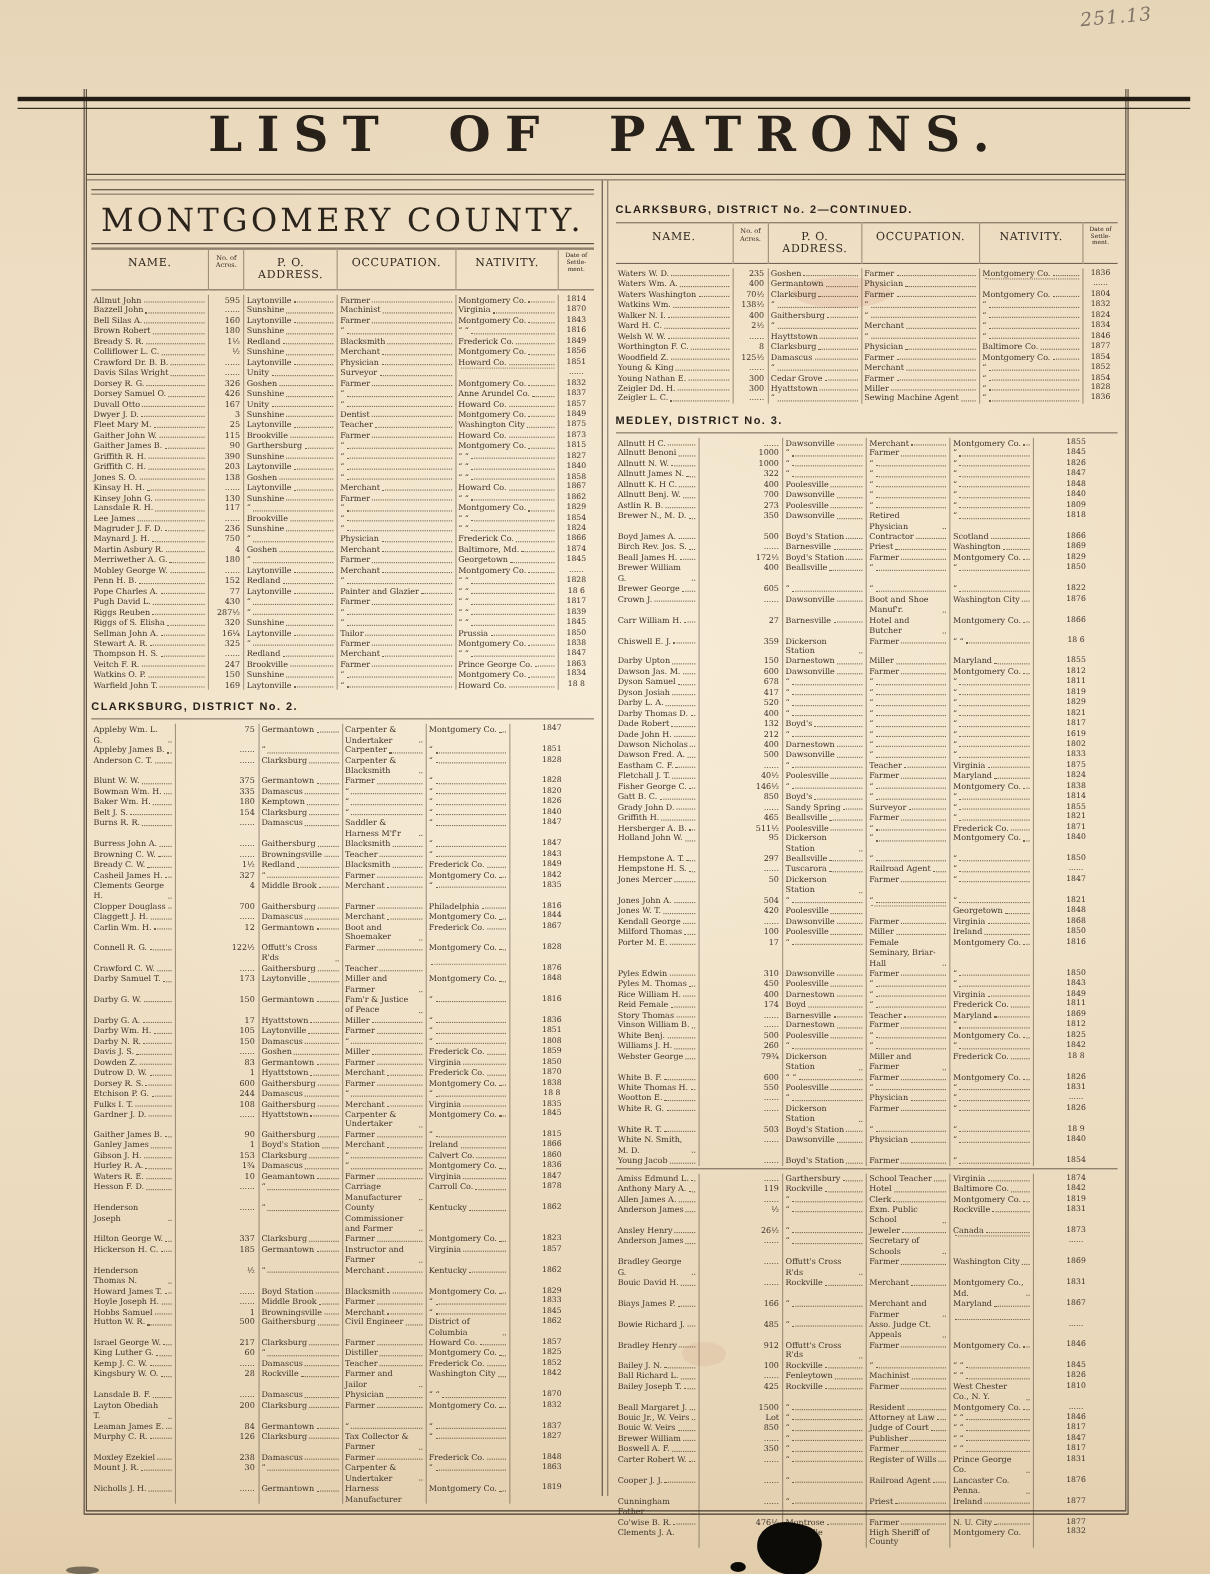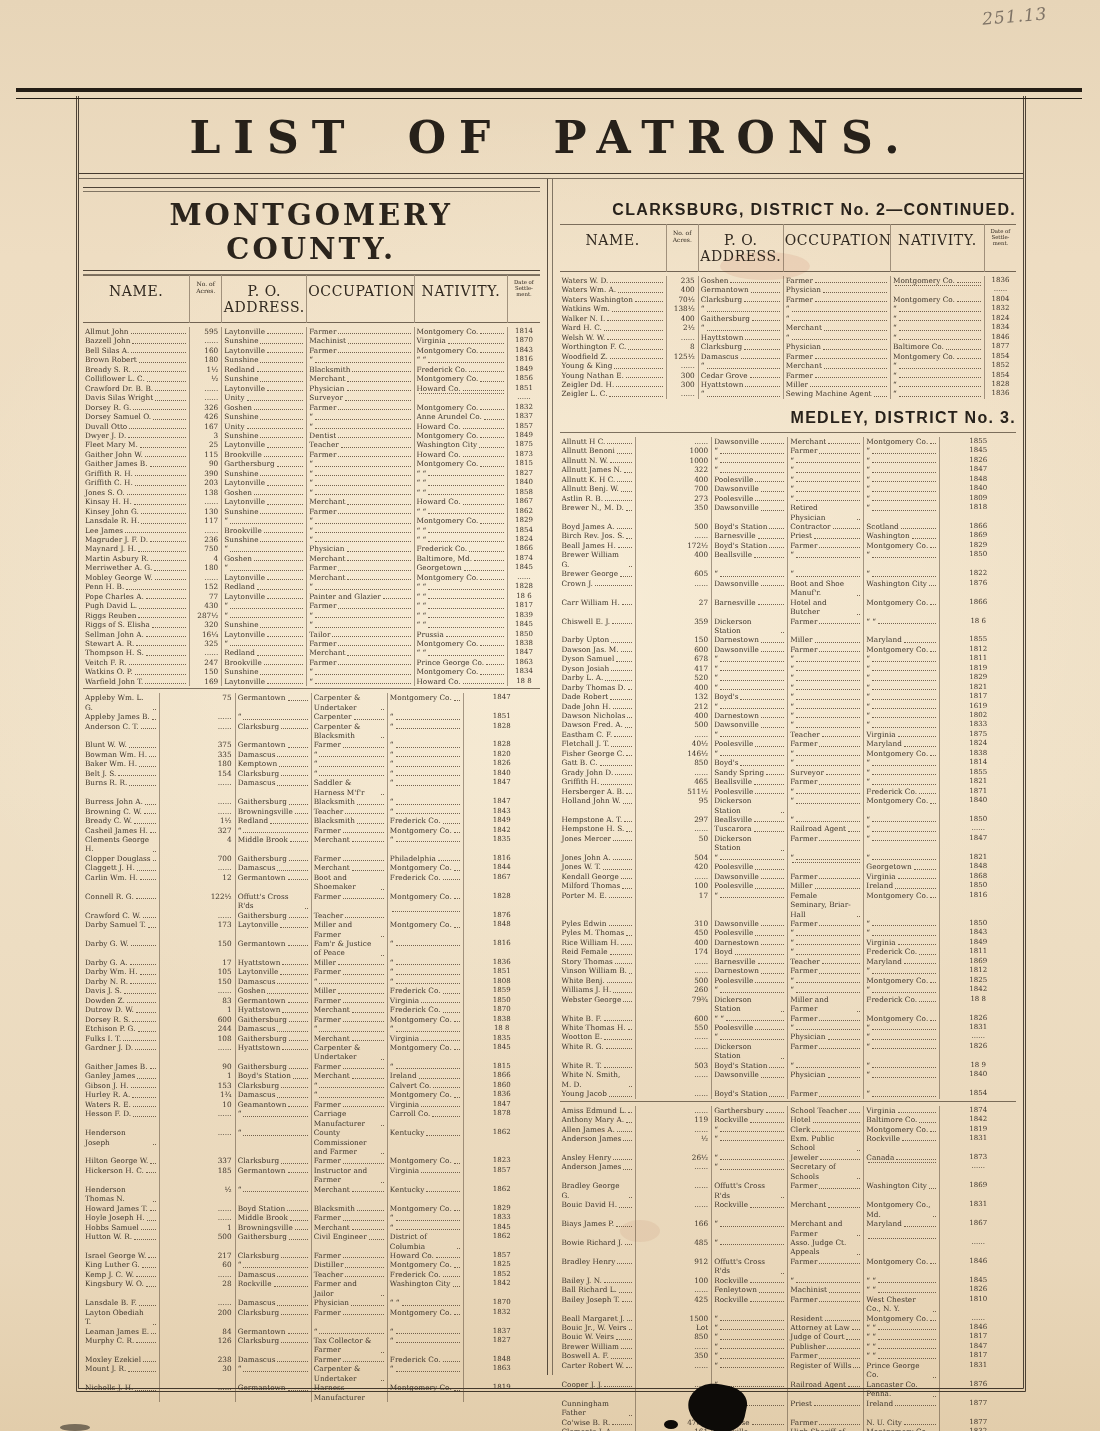--- a/index.html
+++ b/index.html
@@ -6,45 +6,45 @@
   .page{position:relative;width:1100px;height:1431px;overflow:hidden;
     background:
       radial-gradient(ellipse 900px 700px at 50% 42%, rgba(255,248,230,.55), rgba(255,248,230,0) 70%),
       linear-gradient(180deg,#e7d5b8 0%,#eeddc2 18%,#efe0c6 55%,#e9d7ba 88%,#e2cdab 100%);
     font-family:"DejaVu Serif", serif;color:#3c332a;}
   .stain{position:absolute;border-radius:50%;pointer-events:none;}
   .handwriting{position:absolute;top:6px;left:982px;font-family:"DejaVu Serif",serif;
     font-style:italic;font-size:17px;color:#7e7366;transform:rotate(-5deg);letter-spacing:1px;}
   .rule-top{position:absolute;left:16px;top:88px;width:1066px;height:6px;
     border-top:4px solid #241d15;border-bottom:1px solid #241d15;}
-  .frame{position:absolute;left:76px;top:96px;width:950px;height:1296px;
+  .frame{position:absolute;left:76px;top:81px;width:950px;height:1296px;
     border-left:3px double rgba(40,31,22,.8);border-right:3px double rgba(40,31,22,.8);
     border-bottom:4px double rgba(40,31,22,.85);box-sizing:border-box;}
   .title{margin:16px 0 10px;text-align:center;font-family:"DejaVu Serif",serif;font-weight:bold;
     font-size:44px;letter-spacing:13px;word-spacing:22px;color:#27211a;}
   .title-rule{height:4px;border-top:1px solid rgba(40,31,22,.85);border-bottom:1px solid rgba(40,31,22,.6);margin:0;}
   .cols{display:flex;align-items:stretch;height:calc(100% - 96px);}
   .col{flex:1;min-width:0;padding:0 7px;box-sizing:border-box;}
   .col.left{padding-left:4px;}
   .divider{width:4px;border-left:1px solid rgba(40,31,22,.75);border-right:1px solid rgba(40,31,22,.55);margin:0;}
   .county-block{margin-top:8px;}
   .dbl-rule{height:3px;border-top:1px solid rgba(40,31,22,.8);border-bottom:1px solid rgba(40,31,22,.55);}
-  .county{margin:6px 0 4px;text-align:center;font-family:"DejaVu Serif",serif;font-weight:bold;
+  .county{margin:6px 0 4px;text-align:center;font-family:"DejaVu Serif",serif;font-weight:normal;
     font-size:29px;letter-spacing:3px;color:#2b241c;}
-  .district{margin:10px 0 5px;text-align:right;font-family:"Liberation Sans",sans-serif;
-    font-weight:bold;font-size:16px;letter-spacing:1.3px;color:#28221b;}
+  .district{margin:10px 0 5px;text-align:left;font-family:"Liberation Sans",sans-serif;
+    font-weight:bold;font-size:10px;letter-spacing:1.3px;color:#28221b;}
   .col.right .district.first{margin-top:22px;}
   .ptable{width:100%;border-collapse:collapse;table-layout:fixed;border-top:1px solid rgba(60,47,34,.65);}
   .ptable th,.ptable td{border-left:1px solid rgba(82,66,50,.5);padding:0 2px;vertical-align:top;
     overflow:hidden;font-weight:normal;}
   .ptable th.c0,.ptable td.c0{border-left:none;}
   .ptable .c0{width:23.5%;} .ptable .c1{width:7%;} .ptable .c2{width:18.5%;}
   .ptable .c3{width:23.5%;} .ptable .c4{width:20.5%;} .ptable .c5{width:7%;}
   .ptable thead tr{border-bottom:1px solid rgba(60,47,34,.7);}
-  .ptable th{font-family:"DejaVu Serif",serif;font-size:14px;letter-spacing:.6px;
+  .ptable th{font-family:"DejaVu Serif",serif;font-size:10px;letter-spacing:.6px;
     text-align:center;padding:7px 1px;color:#30281f;}
   .ptable th.c1{font-size:6px;letter-spacing:0;padding:4px 0;}
   .ptable th.c5{font-size:5.4px;letter-spacing:0;padding:3px 0;}
   .ptable td{font-size:7.3px;line-height:9.45px;color:#3d342a;}
   .ptable tbody:before{content:"";display:block;height:4px;}
   .ptable td.c1,{text-align:right;}
   .ptable td.c1{text-align:right;padding-right:3px;}
   .ptable td.c5{text-align:center;padding:0 1px;font-size:7px;}
   .lw{display:flex;align-items:flex-end;}
   .lw .tx{white-space:normal;}
@@ -1149,20 +1149,21 @@
                       <span class="ld"></span>
                     </div>
                   </td>
                   <td class="c5">18 8</td>
                 </tr>
               </tbody>
             </table>
         </section>
 
         <section class="tsec">
+          <h3 class="district">CLARKSBURG, DISTRICT No. 2.</h3>
           <table class="ptable">
               <tbody>
                 <tr>
                   <td class="c0">
                     <div class="lw">
                       <span class="tx">Appleby Wm. L. G.</span>
                       <span class="ld"></span>
                     </div>
                   </td>
                   <td class="c1">75</td>

